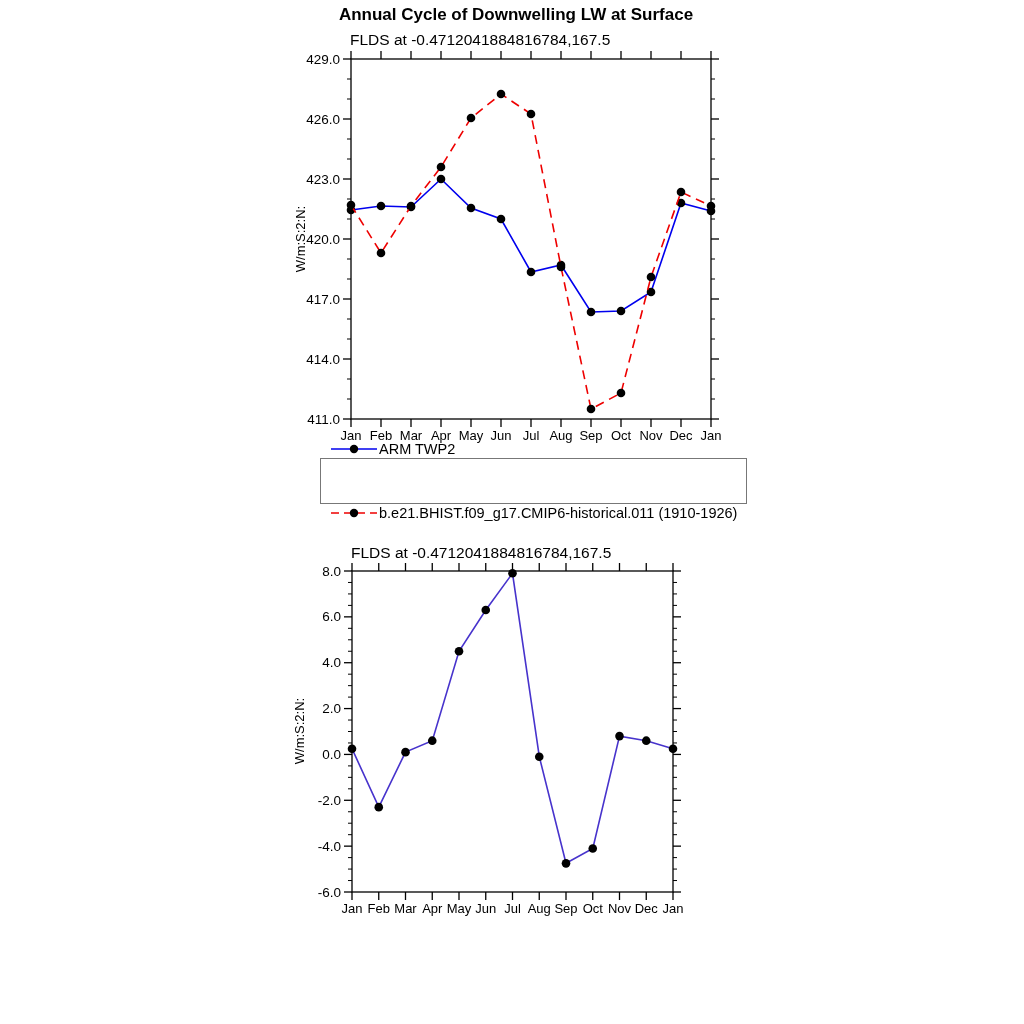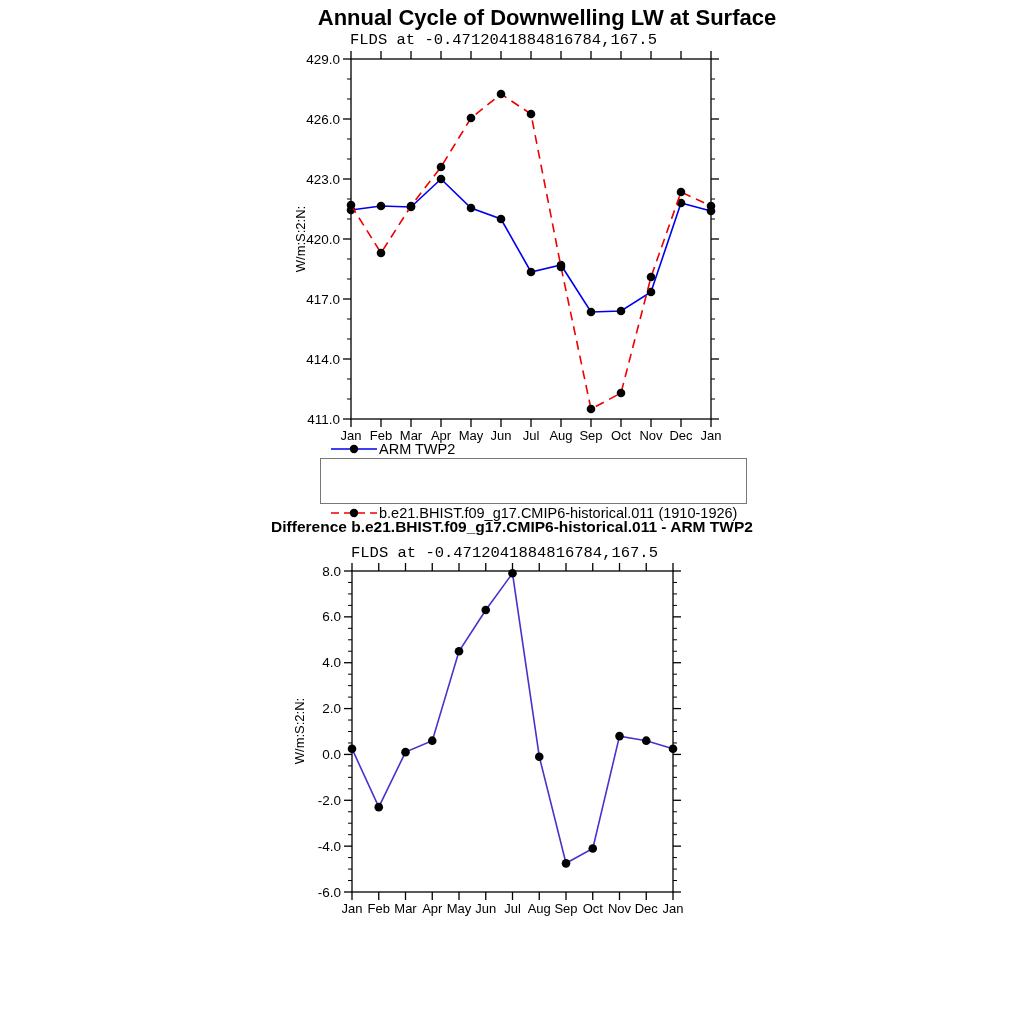--- a/index.html
+++ b/index.html
@@ -5,24 +5,24 @@
   html,body { margin:0; padding:0; background:#fff; }
   .page {
     position:relative; width:1024px; height:1024px; background:#ffffff;
     font-family:"Liberation Sans", sans-serif; color:#000; overflow:hidden;
   }
   #plots { position:absolute; left:0; top:0; }
   .chart-title {
     position:absolute; font-weight:bold; text-align:center; white-space:nowrap;
     color:#000;
   }
-  .t0 { left:307px; top:5px;  width:480px; font-size:22px; }
+  .t0 { left:276px; top:5px;  width:480px; font-size:17px; }
   .t1 { left:232px; top:518px; width:560px; font-size:15.5px; }
   .chart-subtitle {
-    position:absolute; font-size:15.5px; white-space:nowrap; color:#000;font-family:Liberation Mono, monospace;
+    position:absolute; font-size:15.5px; white-space:nowrap; color:#000;
   }
   .s0 { left:350px; top:31px; }
   .s1 { left:351px; top:544px; }
   .ylab {
     position:absolute; width:200px; height:16px; font-size:13px;
     text-align:center; transform:rotate(-90deg); transform-origin:center;
     white-space:nowrap; color:#000;
   }
   .y0 { left:201px; top:231px; }
   .y1 { left:200px; top:723px; }
@@ -290,17 +290,16 @@
     </div>
     <div class="legend-row">
       <svg class="legend-sample" width="48" height="12">
         <line x1="1" y1="6" x2="47" y2="6" stroke-width="1.6" stroke-dasharray="8,5" stroke="#ee0000"></line>
         <circle cx="24" cy="6" r="4.2" fill="#000000"></circle>
       </svg>
       <span class="legend-label">b.e21.BHIST.f09_g17.CMIP6-historical.011 (1910-1926)</span>
     </div>
   </div>
 
-  <div class="chart-title t1">Difference b.e21.BHIST.f09_g17.CMIP6-historical.011 - ARM TWP2</div>
   <div class="chart-subtitle s1">FLDS at -0.4712041884816784,167.5</div>
   <div class="ylab y1">W/m:S:2:N:</div>
 
 </div>
 
 </body></html>

